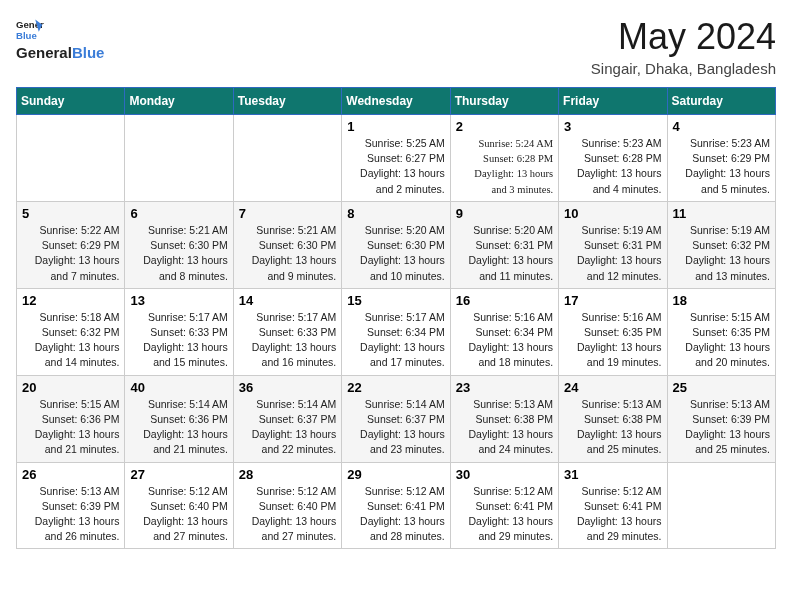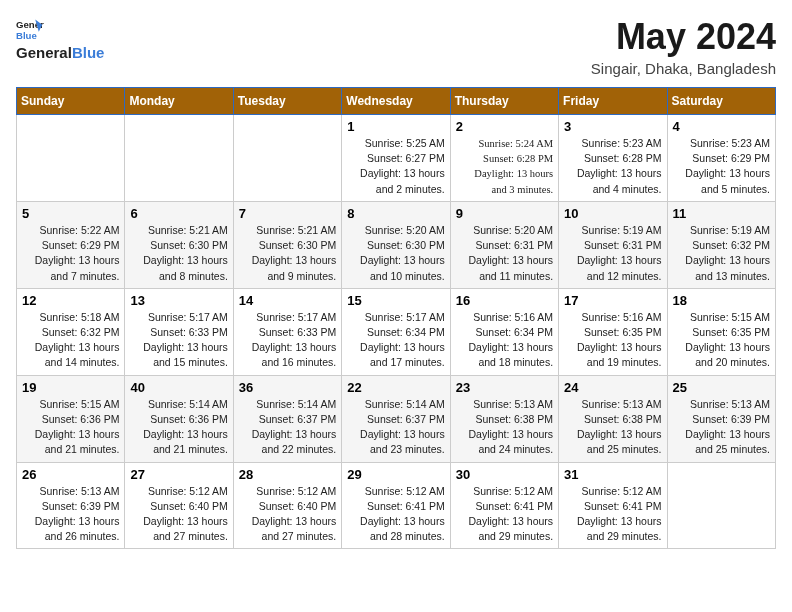--- a/index.html
+++ b/index.html
@@ -23,35 +23,35 @@
     }
     .logo-icon {
       width: 28px;
       height: 28px;
     }
     .title-block {
       text-align: right;
     }
     .month-title {
       font-size: 36px;
-      font-weight: bold;
+      font-weight: normal;
       color: #1a1a1a;
     }
     .location {
       font-size: 15px;
       color: #444;
       margin-top: 2px;
     }
     table {
       width: 100%;
       border-collapse: collapse;
       font-size: 11px;
     }
     thead tr th {
-      background-color: #a16207;
+      background-color: #0f766e;
       color: #fff;
       font-weight: bold;
       padding: 6px 4px;
       text-align: left;
       border: 1px solid #2e69c0;
       font-size: 12px;
     }
     tbody tr td {
       border: 1px solid #ccc;
       vertical-align: top;
@@ -245,21 +245,21 @@
         <td>
           <span class="day-number">18</span>
           <div class="day-info" style="white-space: pre-line;">Sunrise: 5:15 AM
 Sunset: 6:35 PM
 Daylight: 13 hours
 and 20 minutes.</div>
         </td>
       </tr>
       <tr>
         <td>
-          <span class="day-number">19</span>
+          <span class="day-number">20</span>
           <div class="day-info" style="white-space: pre-line;">Sunrise: 5:15 AM
 Sunset: 6:36 PM
 Daylight: 13 hours
 and 21 minutes.</div>
         </td>
         <td>
           <span class="day-number">40</span>
           <div class="day-info" style="white-space: pre-line;">Sunrise: 5:14 AM
 Sunset: 6:36 PM
 Daylight: 13 hours

